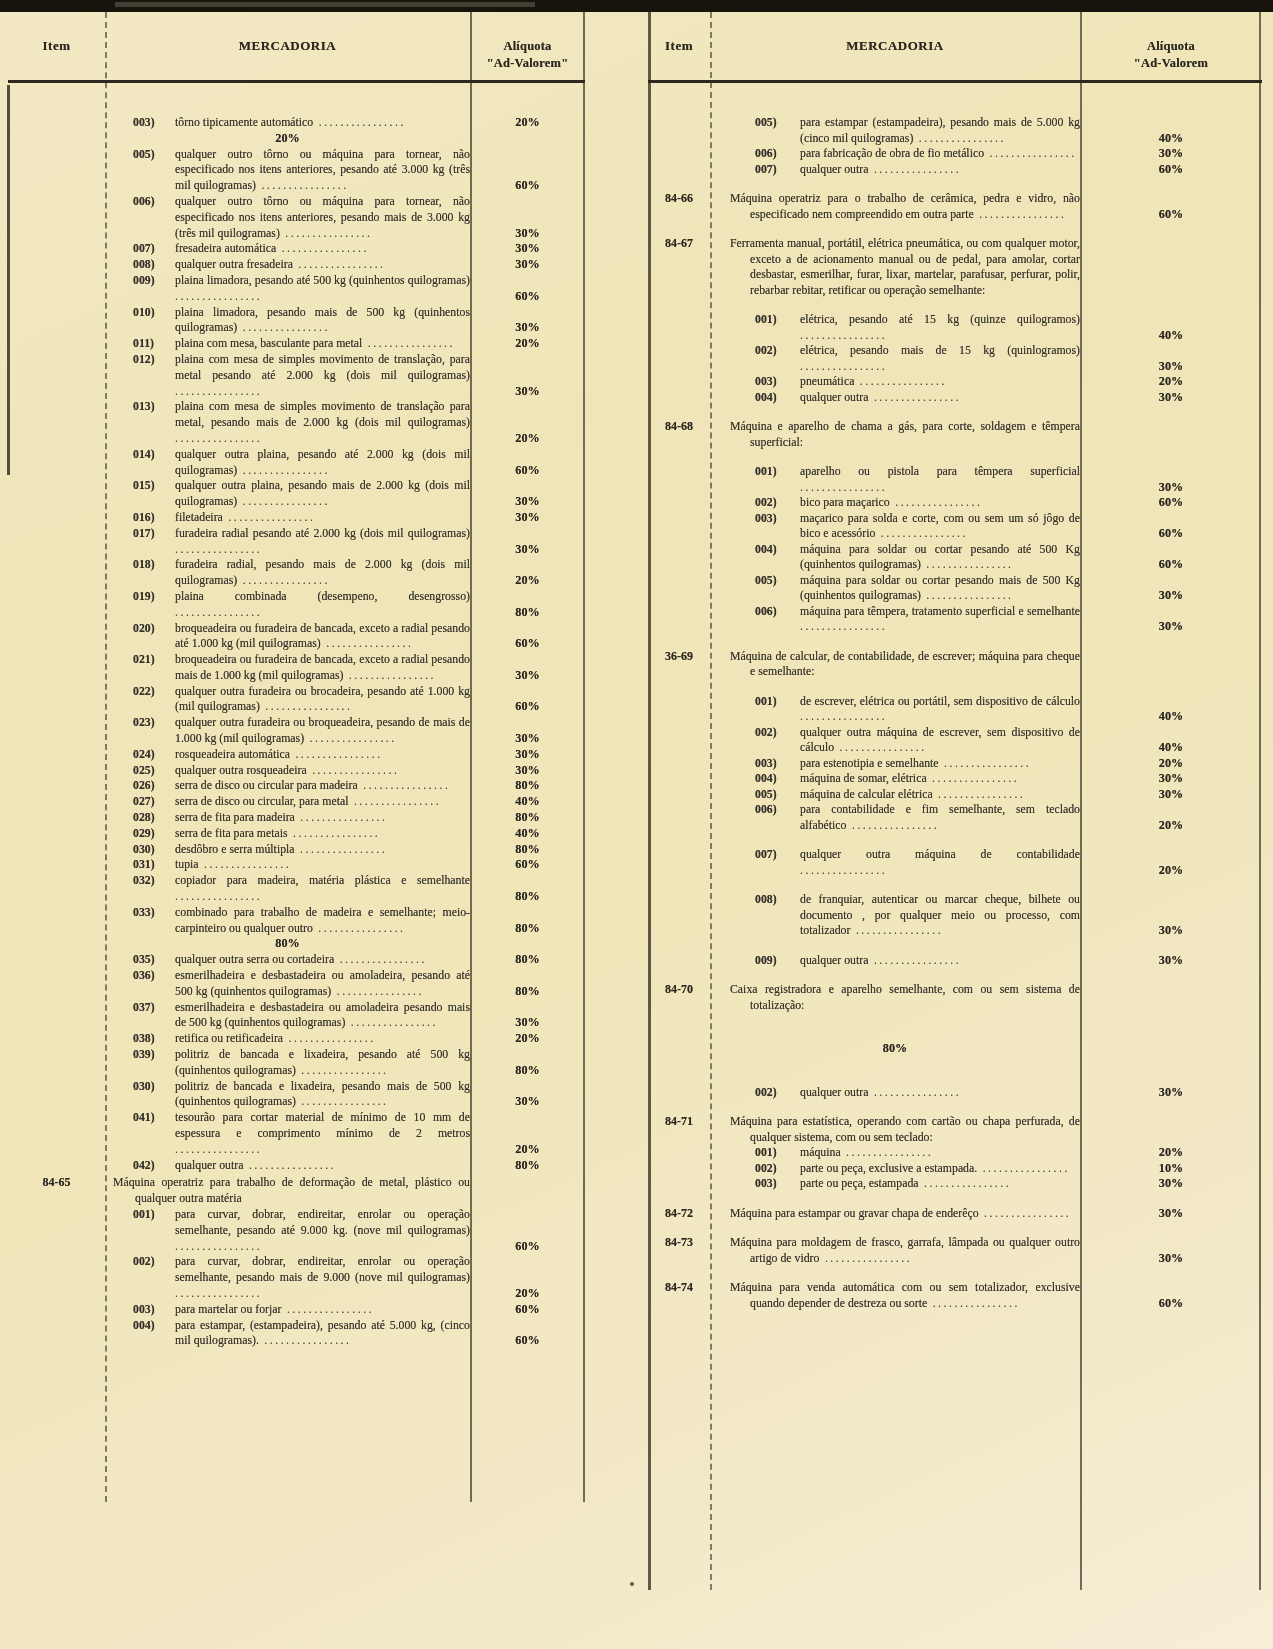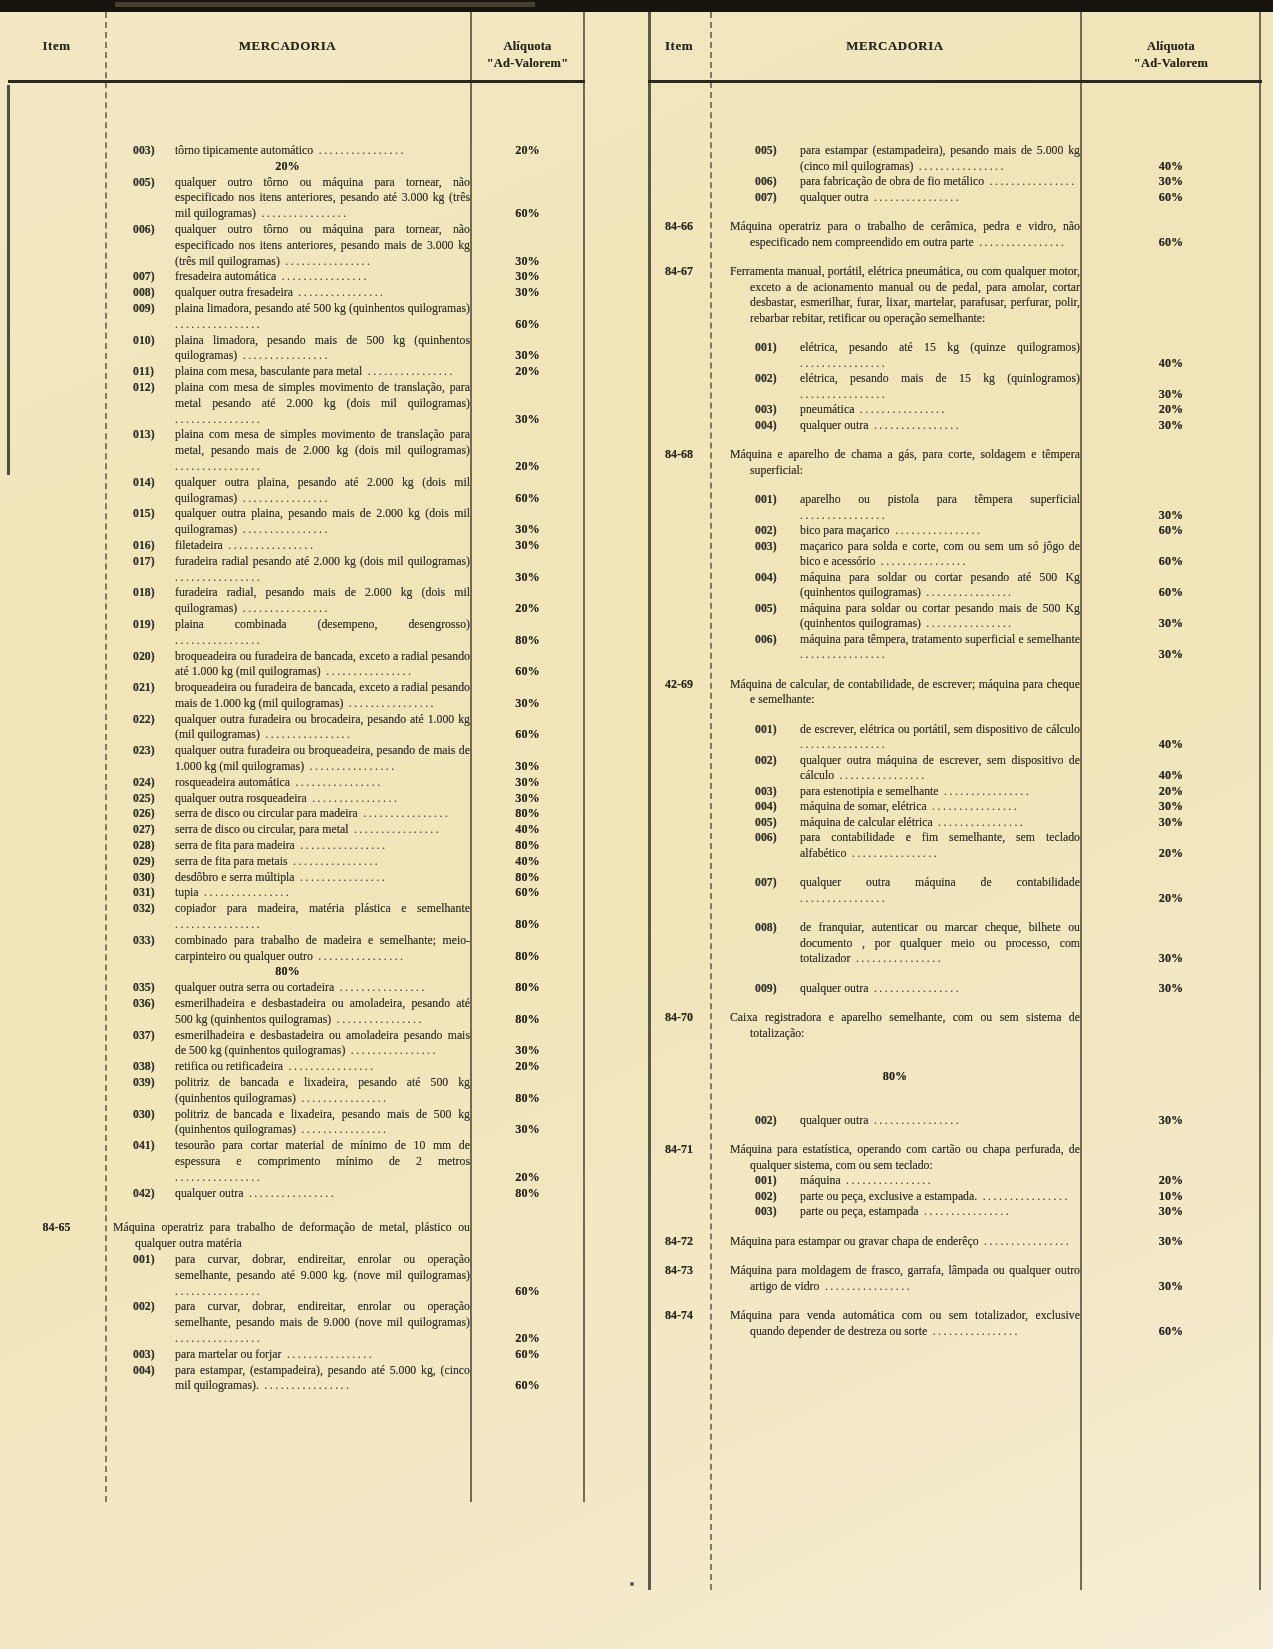--- a/index.html
+++ b/index.html
@@ -23,38 +23,38 @@
   .half-left .v-right{left:575px;}
   .half-right .v-edge{left:0px;}
   .half-right .v-item{left:62px;}
   .half-right .v-aliq{left:432px;}
   .half-right .v-right{left:611px;}
   .thead{position:relative;height:68px;border-bottom:3px solid #2c2820;display:grid;}
   .half-left .thead{grid-template-columns:97px 365px 115px;}
   .half-right .thead{grid-template-columns:62px 370px 182px;}
   .th{display:flex;align-items:center;justify-content:center;font-size:13px;font-weight:bold;letter-spacing:.5px;color:#2c2820;text-shadow:0 0 .5px rgba(44,40,32,.6);}
   .th.aliq{flex-direction:column;line-height:17px;letter-spacing:.2px;font-size:12.5px;margin-top:17px;}
-  .rows{position:relative;padding-top:60px;}
+  .rows{position:relative;padding-top:32px;}
   .entry{display:grid;}
   .half-left .entry{grid-template-columns:97px 365px 115px;line-height:15.8px;}
   .half-right .entry{grid-template-columns:62px 370px 182px;line-height:15.5px;}
   .entry{font-size:11.8px;}
   .cell-item{text-align:center;font-weight:bold;font-size:12px;color:#2c2820;text-shadow:0 0 .5px rgba(44,40,32,.55);}
   .cell-text{text-align:justify;color:#34302a;text-shadow:0 0 .45px rgba(52,48,42,.55);}
   .half-left .sub .cell-text{padding-left:70px;text-indent:-42px;}
   .half-left .main .cell-text{padding-left:30px;text-indent:-22px;}
   .half-right .sub .cell-text{padding-left:90px;text-indent:-45px;}
   .half-right .main .cell-text{padding-left:40px;text-indent:-20px;}
   .num{display:inline-block;text-indent:0;font-weight:bold;}
   .half-left .num{width:42px;}
   .half-right .num{width:45px;}
   .leader{letter-spacing:2.5px;opacity:.85;}
   .cell-pct{align-self:end;text-align:center;font-weight:bold;font-size:12.2px;color:#2b2720;text-shadow:0 0 .6px rgba(43,39,32,.6);}
   .half-right .main{margin-top:14px;}
-  .half-left .main{margin-top:19px;}
+  .half-left .main{margin-top:2px;}
   .gap{margin-top:14px;}
   .gap-lg{margin-top:28px;}
   .gap-xl{margin-top:42px;}
   .dot-bottom{position:absolute;left:630px;top:1582px;width:4px;height:4px;border-radius:50%;background:#3a362c;opacity:.8;}
 </style>
 </head>
 <body>
 
 <div class="topbar">
     <div class="topbar-inner"></div>
@@ -389,21 +389,21 @@
         <div class="cell-item"></div>
         <div class="cell-text"><span class="num">005)</span>máquina para soldar ou cortar pesando mais de 500 Kg (quinhentos quilogramas)<span class="leader"> ................</span></div>
         <div class="cell-pct">30%</div>
       </div>
       <div class="entry sub">
         <div class="cell-item"></div>
         <div class="cell-text"><span class="num">006)</span>máquina para têmpera, tratamento superficial e semelhante<span class="leader"> ................</span></div>
         <div class="cell-pct">30%</div>
       </div>
       <div class="entry main">
-        <div class="cell-item">42-69</div>
+        <div class="cell-item">36-69</div>
         <div class="cell-text">Máquina de calcular, de contabilidade, de escrever; máquina para cheque e semelhante:</div>
         <div class="cell-pct"></div>
       </div>
       <div class="entry sub gap">
         <div class="cell-item"></div>
         <div class="cell-text"><span class="num">001)</span>de escrever, elétrica ou portátil, sem dispositivo de cálculo<span class="leader"> ................</span></div>
         <div class="cell-pct">40%</div>
       </div>
       <div class="entry sub">
         <div class="cell-item"></div>

